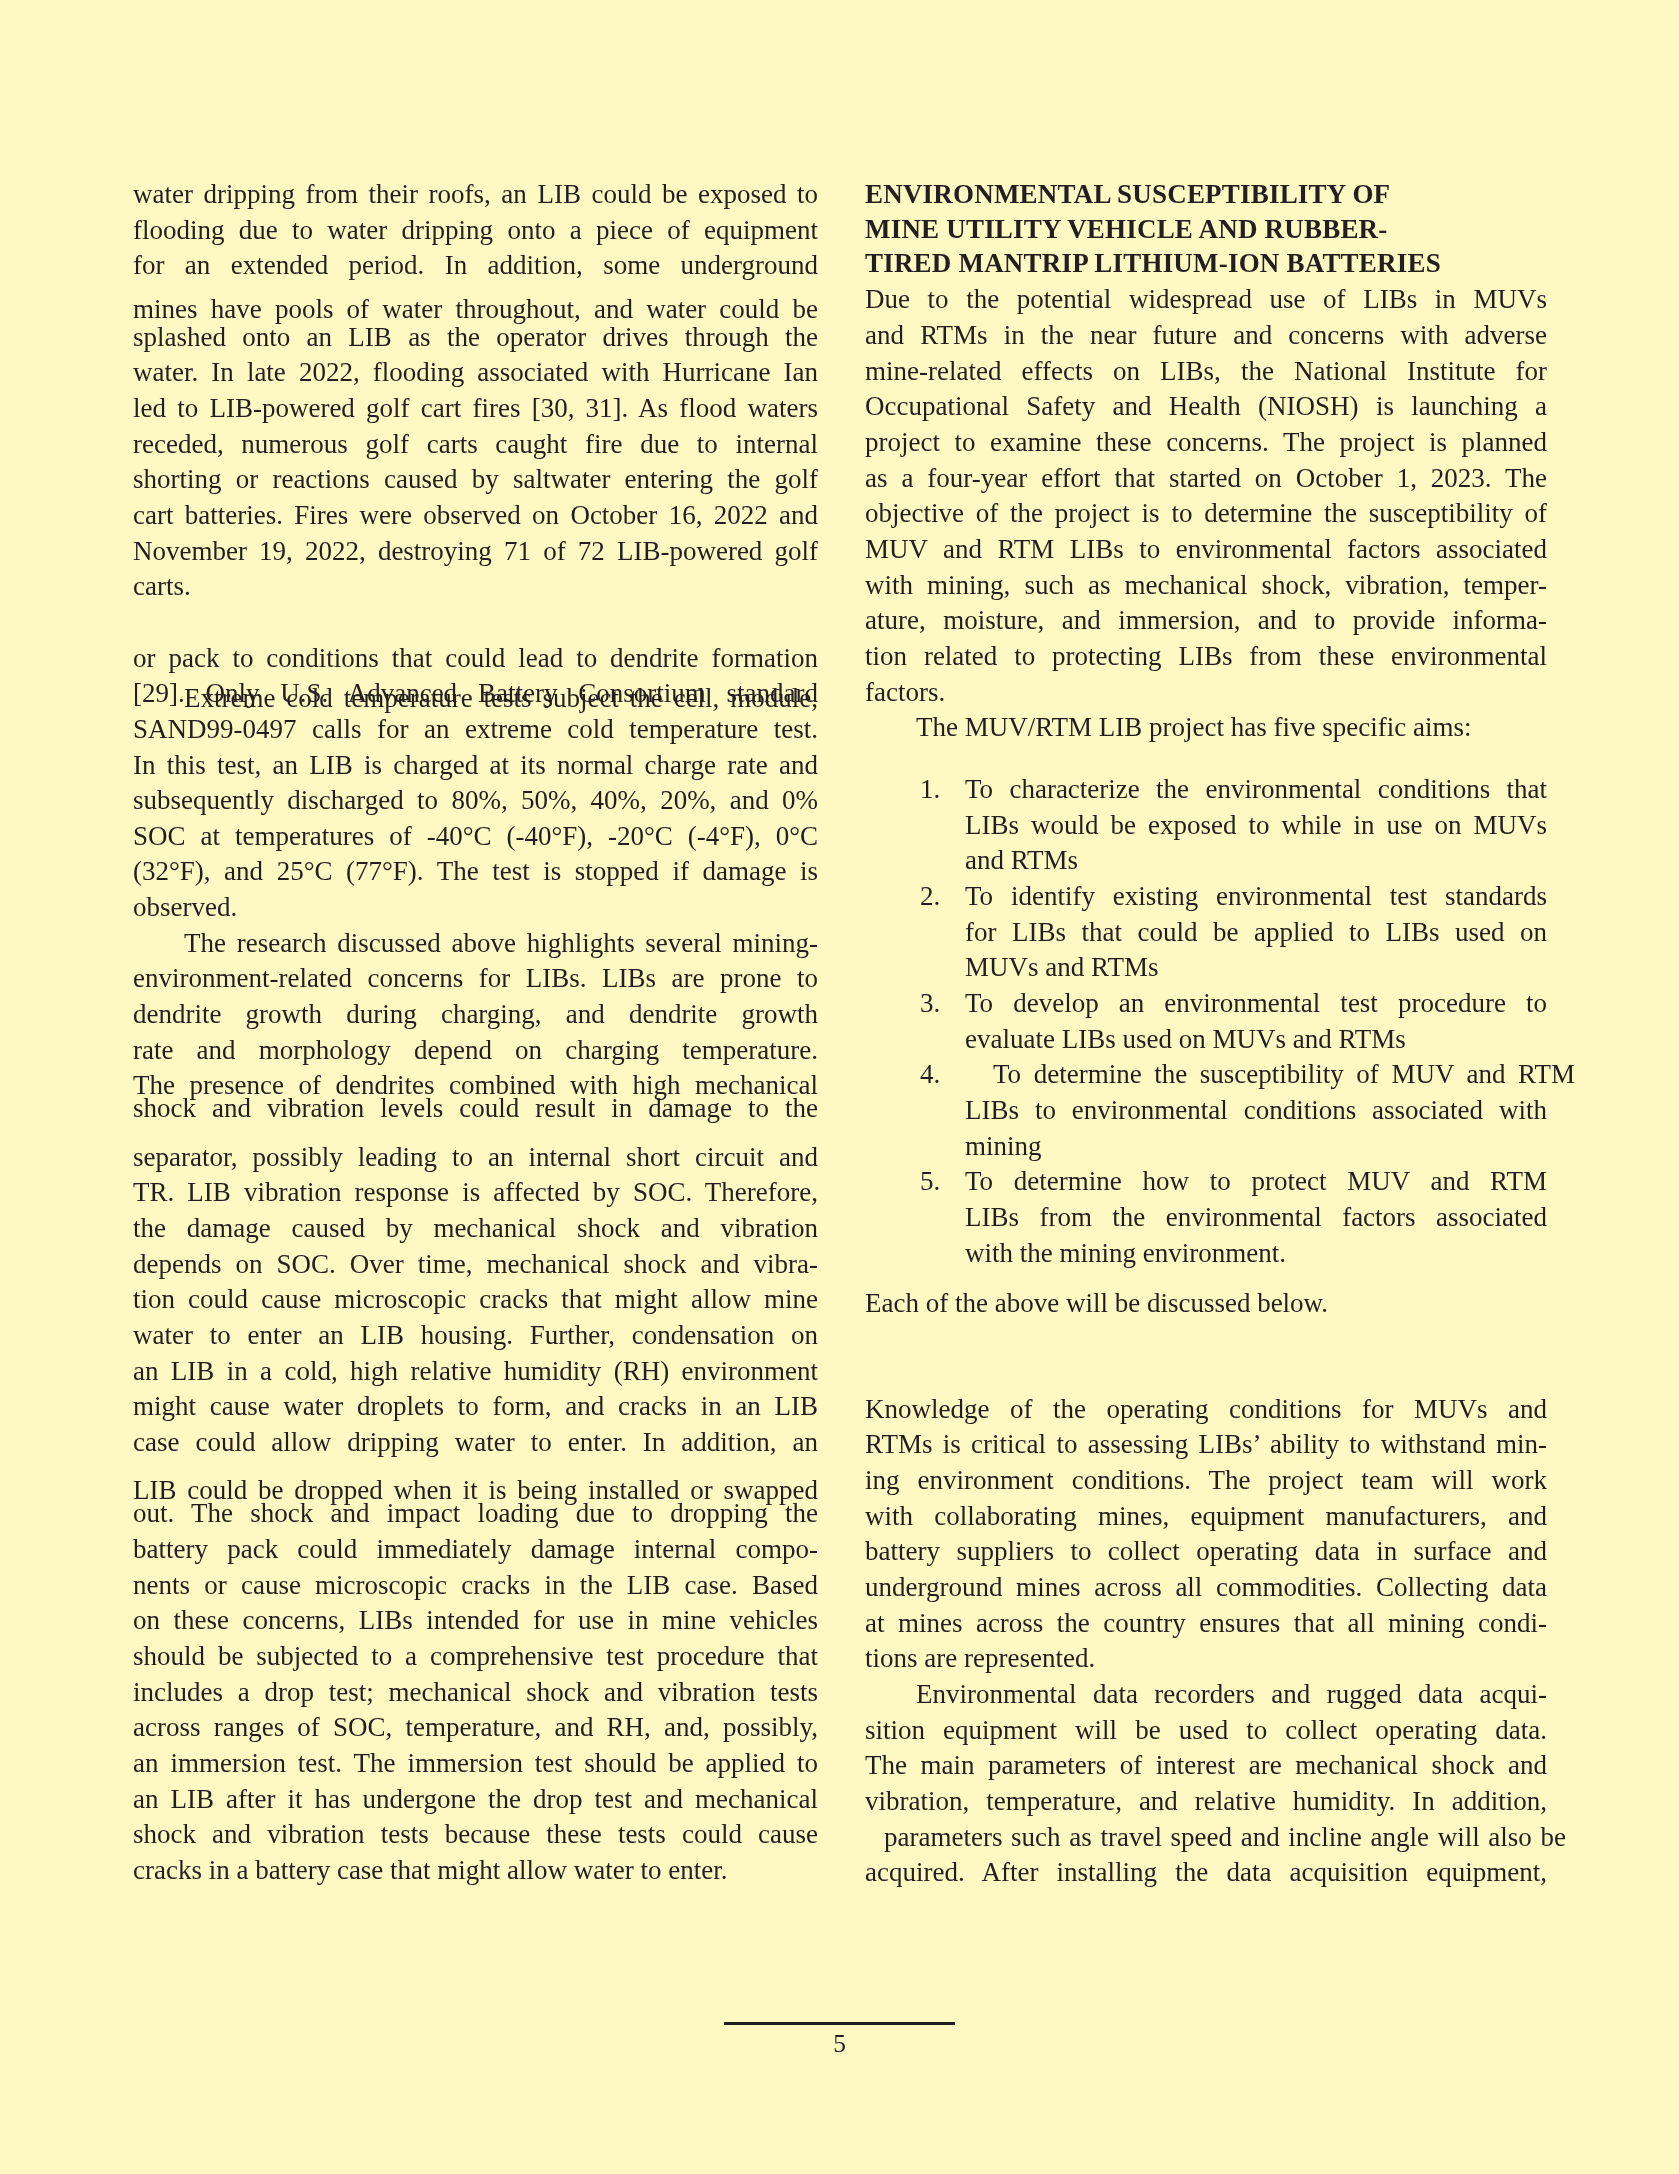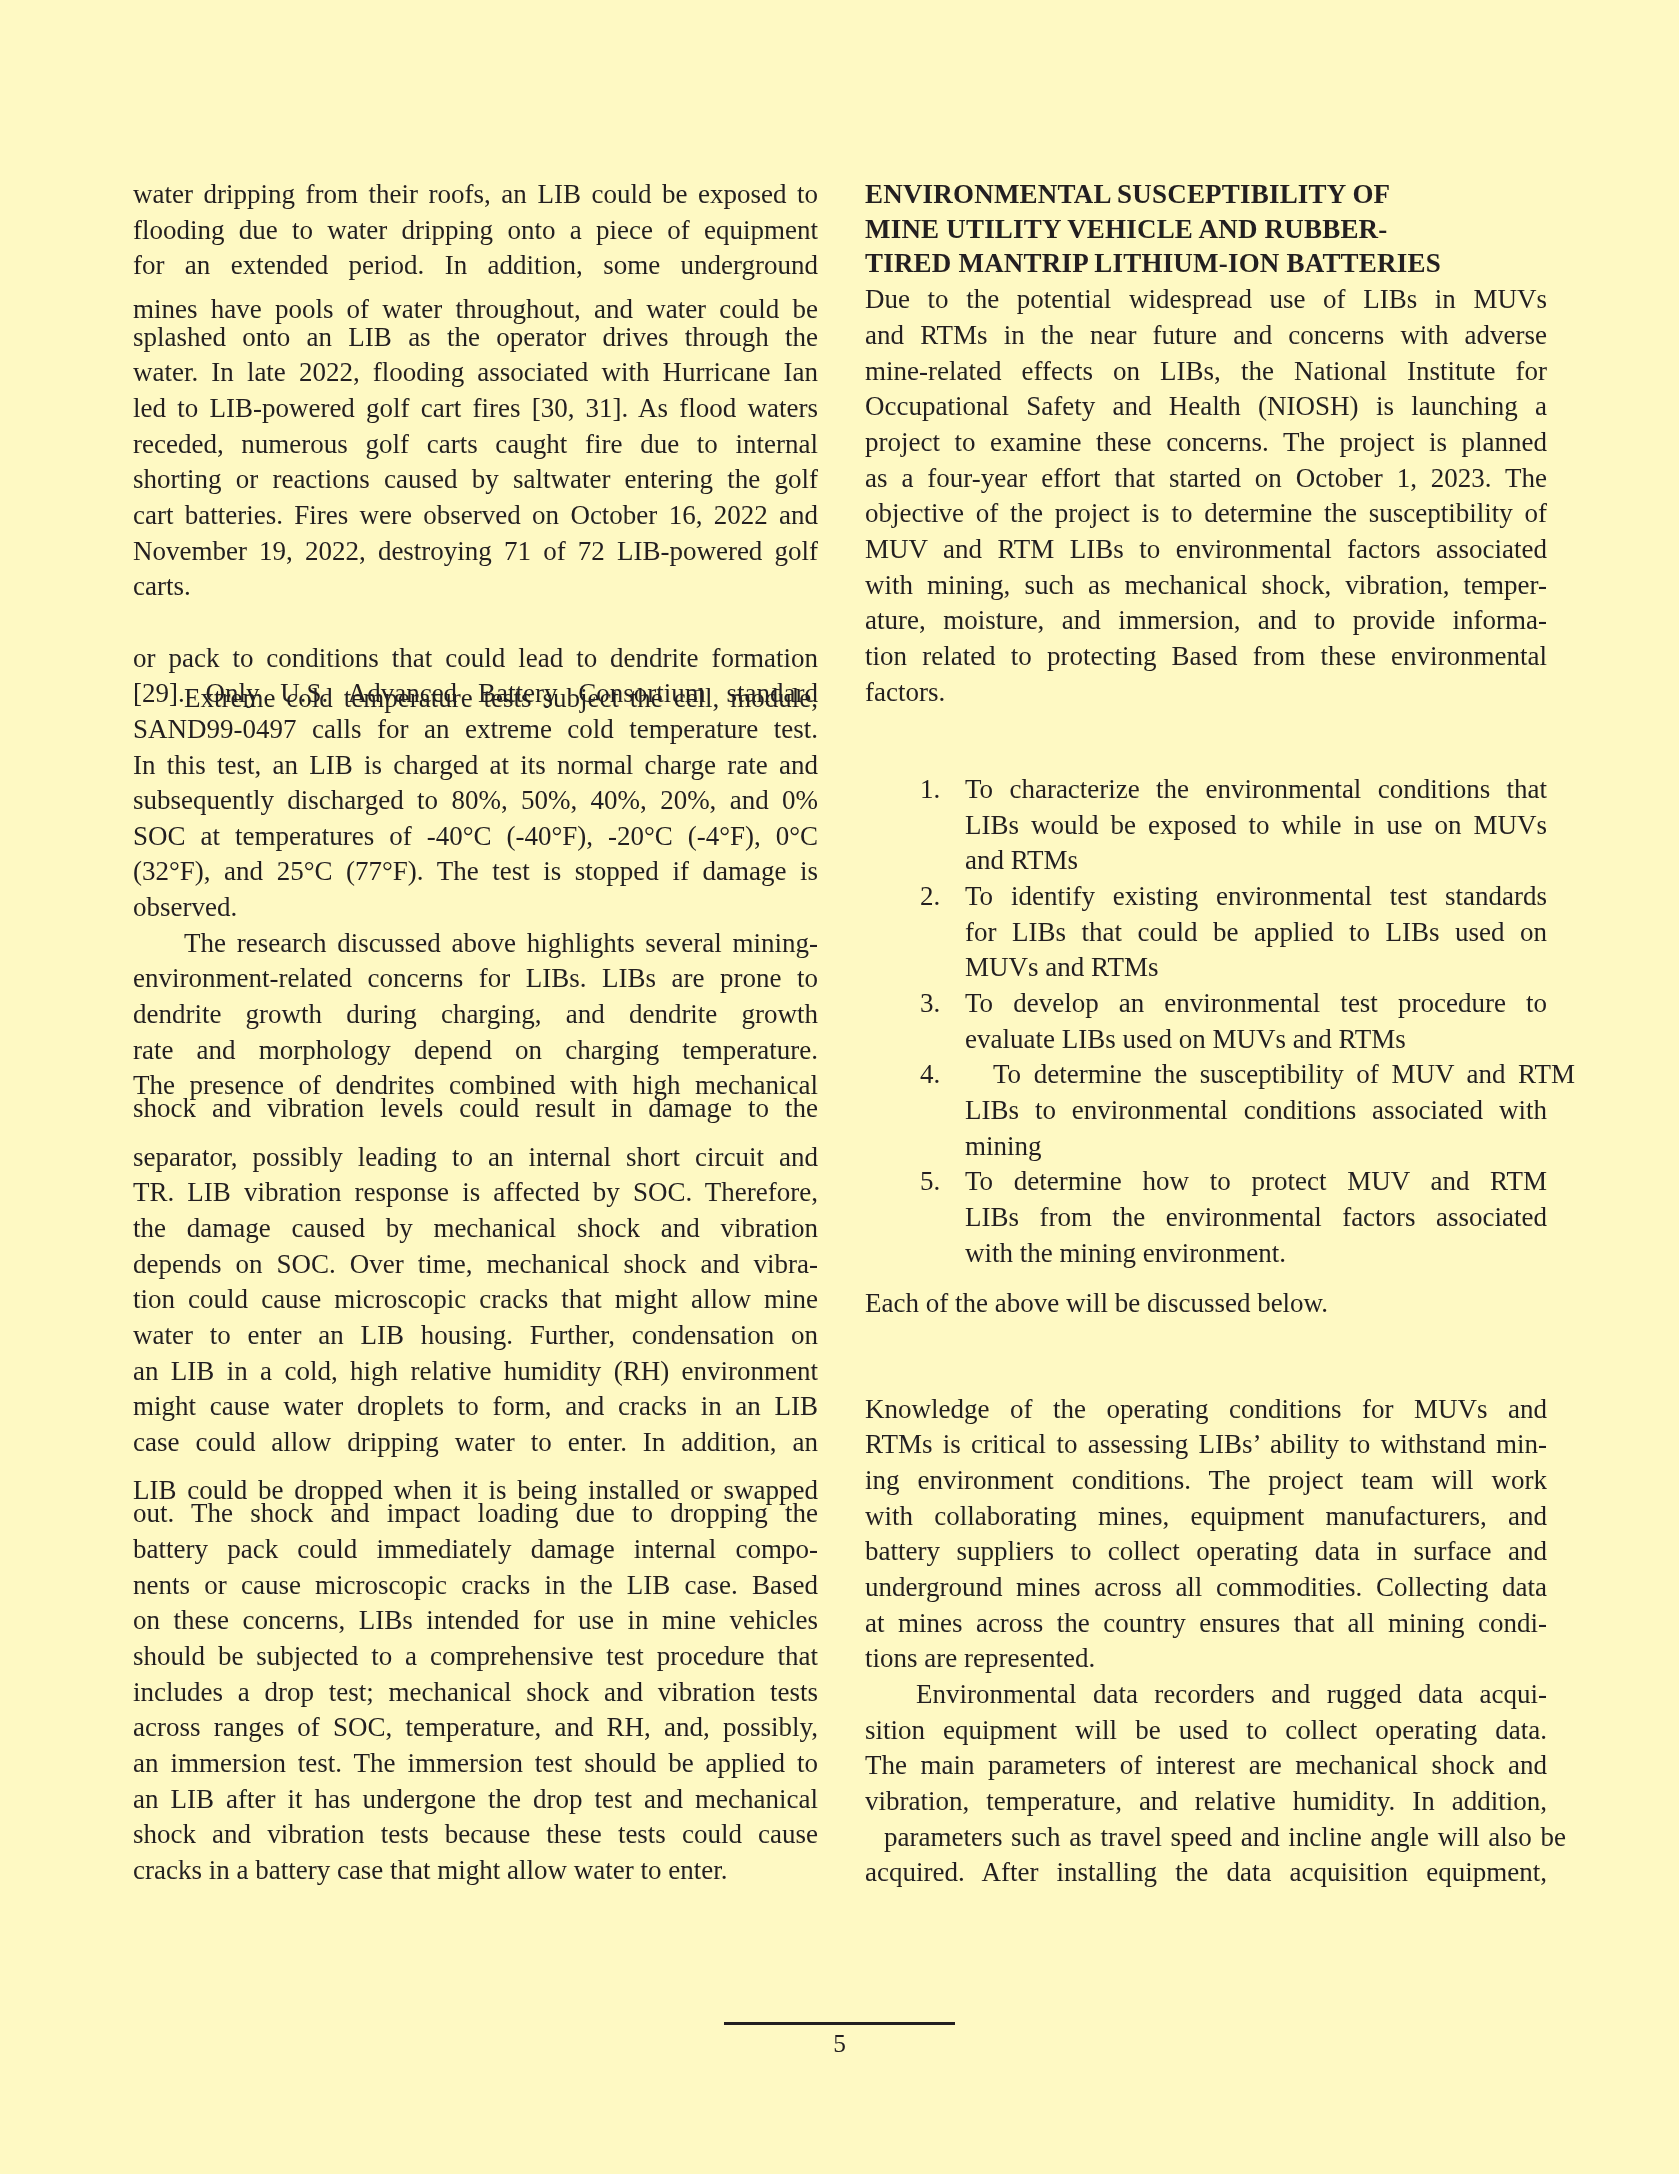--- a/index.html
+++ b/index.html
@@ -88,23 +88,24 @@
         <div class="line just" style="top: 283px; width: 682px;">Due to the potential widespread use of LIBs in MUVs</div>
         <div class="line just" style="top: 319px; width: 682px;">and RTMs in the near future and concerns with adverse</div>
         <div class="line just" style="top: 355px; width: 682px;">mine-related effects on LIBs, the National Institute for</div>
         <div class="line just" style="top: 390px; width: 682px;">Occupational Safety and Health (NIOSH) is launching a</div>
         <div class="line just" style="top: 426px; width: 682px;">project to examine these concerns. The project is planned</div>
         <div class="line just" style="top: 462px; width: 682px;">as a four-year effort that started on October 1, 2023. The</div>
         <div class="line just" style="top: 497px; width: 682px;">objective of the project is to determine the susceptibility of</div>
         <div class="line just" style="top: 533px; width: 682px;">MUV and RTM LIBs to environmental factors associated</div>
         <div class="line just" style="top: 569px; width: 682px;">with mining, such as mechanical shock, vibration, temper-</div>
         <div class="line just" style="top: 604px; width: 682px;">ature, moisture, and immersion, and to provide informa-</div>
-        <div class="line just" style="top: 640px; width: 682px;">tion related to protecting Based from these environmental</div>
+        <div class="line just" style="top: 640px; width: 682px;">tion related to protecting LIBs from these environmental</div>
         <div class="line" style="top: 676px; width: 682px;">factors.</div>
       </div>
+      <div class="line indent" style="top: 711px; width: 682px;">The MUV/RTM LIB project has five specific aims:</div>
       <div>
         <div>
           <div class="list-num" style="top: 773px;">1.</div>
           <div class="list-text-line just" style="top: 773px; width: 582px;">To characterize the environmental conditions that</div>
           <div class="list-text-line just" style="top: 809px; width: 582px;">LIBs would be exposed to while in use on MUVs</div>
           <div class="list-text-line" style="top: 844px; width: 582px;">and RTMs</div>
         </div>
         <div>
           <div class="list-num" style="top: 880px;">2.</div>
           <div class="list-text-line just" style="top: 880px; width: 582px;">To identify existing environmental test standards</div>

